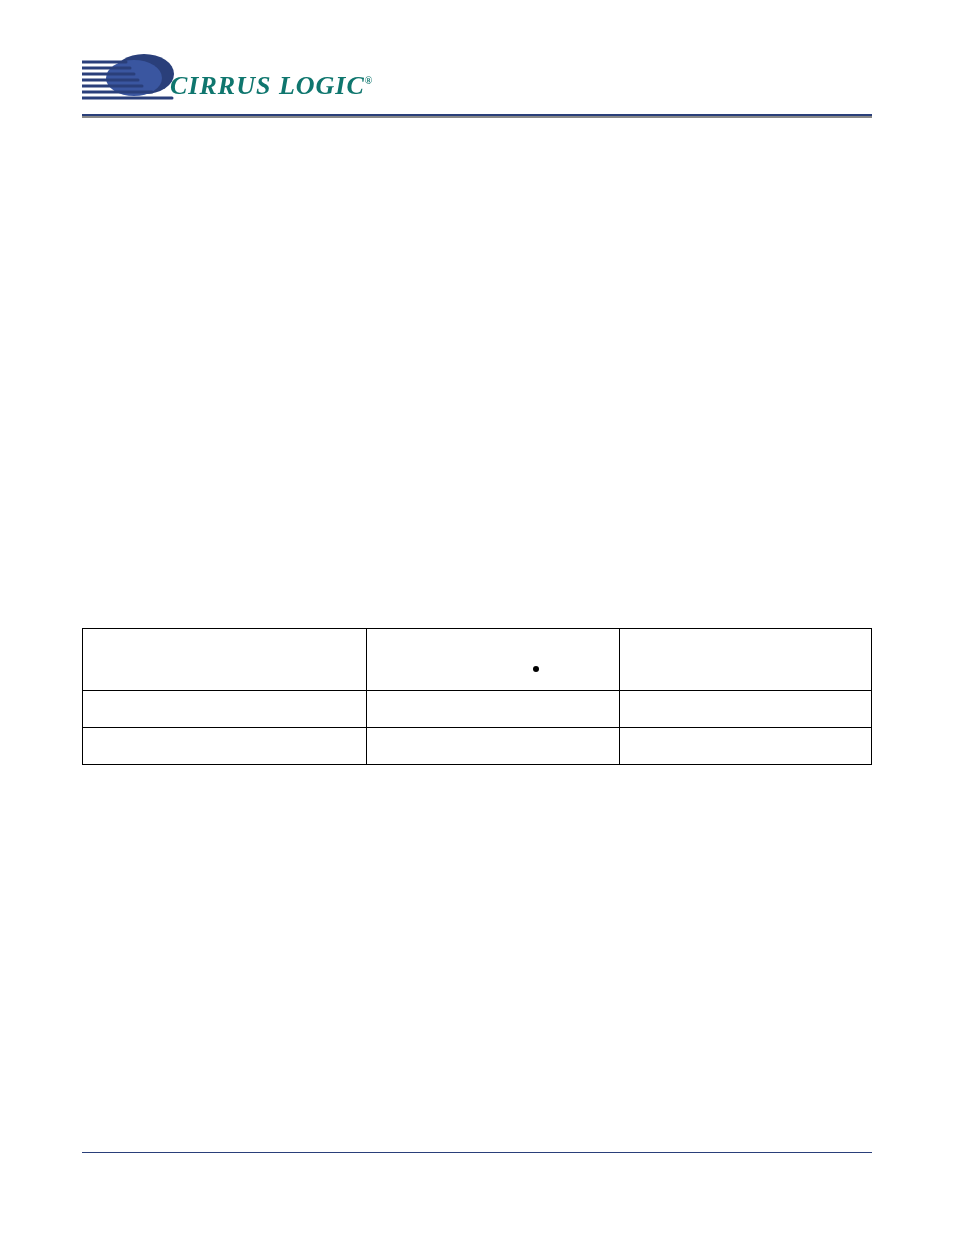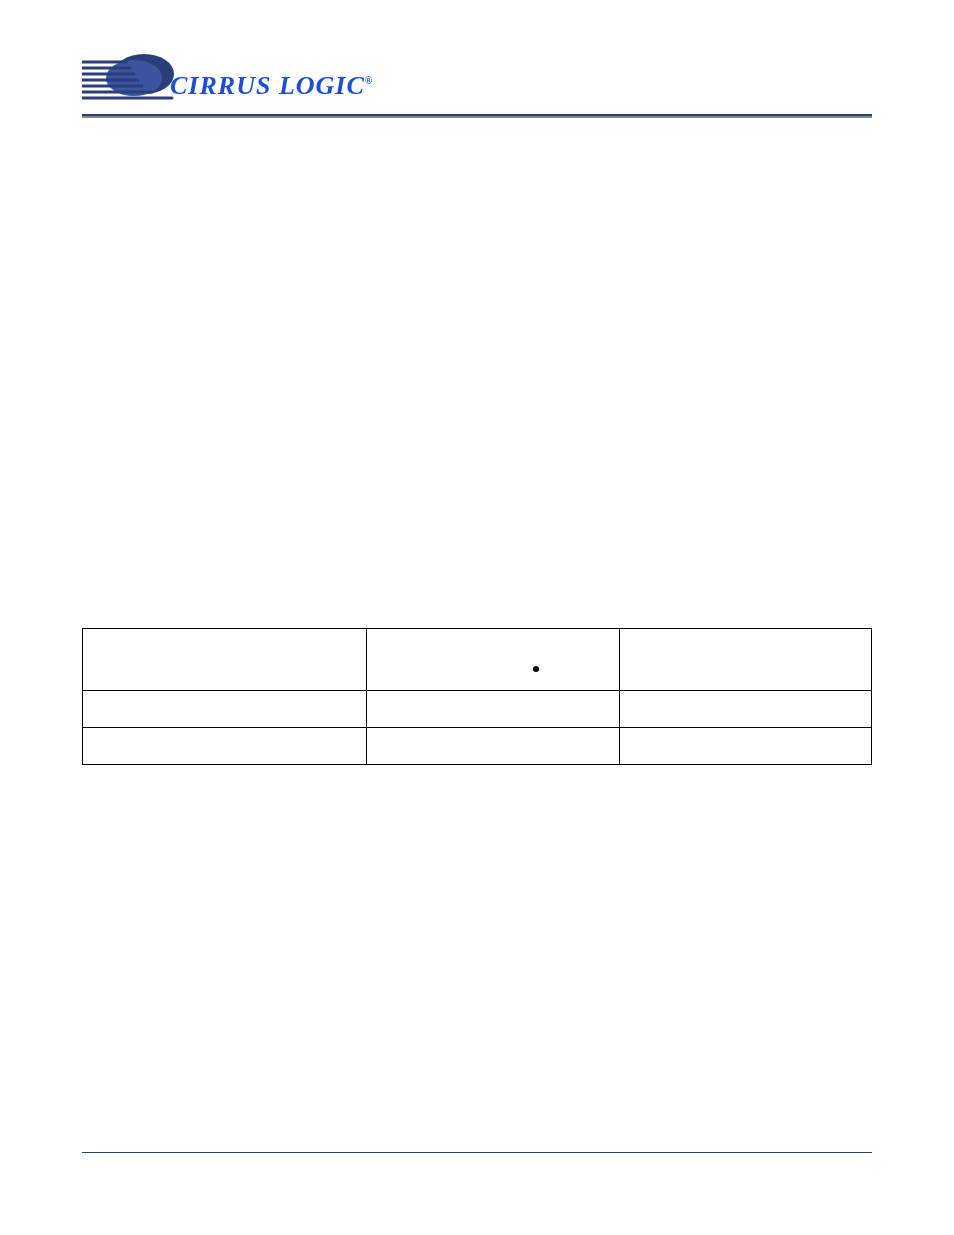--- a/index.html
+++ b/index.html
@@ -1,21 +1,21 @@
 <!DOCTYPE html>
 <html><head>
 <meta charset="utf-8">
 <style>
   * { box-sizing: border-box; margin: 0; padding: 0; }
   html, body { width: 954px; height: 1235px; background: #fff; font-family: Arial, Helvetica, sans-serif; color: #000; }
   .page { position: relative; width: 954px; height: 1235px; padding: 28px 82px 0 82px; }
   .header-row { display: flex; align-items: flex-end; justify-content: space-between; height: 80px; }
   .logo { display: flex; align-items: center; gap: 0; }
   .logo-mark { width: 92px; height: 56px; position: relative; }
-  .logo-text { font-family: "Times New Roman", Georgia, serif; font-style: italic; font-weight: 600; font-size: 26px; letter-spacing: 1px; color: #1d4ed8; margin-left: -4px; position: relative; top: 6px; }
+  .logo-text { font-family: "Times New Roman", Georgia, serif; font-style: italic; font-weight: 600; font-size: 26px; letter-spacing: 1px; color: #0f766e; margin-left: -4px; position: relative; top: 6px; }
   .logo-text .reg { font-size: 10px; vertical-align: super; font-style: normal; }
   .doc-id { font-family: Arial, Helvetica, sans-serif; font-weight: 700; font-size: 24px; color: #fff; }
   .header-rule { margin-top: 6px; height: 4px; background: linear-gradient(#2a3f7a, #2a3f7a 2px, #888 2px, #888 4px); border: 0; }
   .content { padding-top: 36px; }
   h2.section { font-size: 24px; font-weight: 700; color: #fff; margin-bottom: 18px; letter-spacing: 0.2px; }
   p.body { font-size: 17px; line-height: 1.38; color: #fff; margin-bottom: 20px; }
   h3.tablecap { font-size: 17px; font-weight: 700; color: #fff; text-align: center; margin: 30px 0 10px 0; }
   table.spec { width: 100%; border-collapse: collapse; margin: 0 auto 40px auto; table-layout: fixed; }
   table.spec th, table.spec td { border: 1.5px solid #000; text-align: center; vertical-align: middle; font-size: 17px; padding: 8px 6px; color: #fff; }
   table.spec th { font-weight: 700; height: 62px; }

